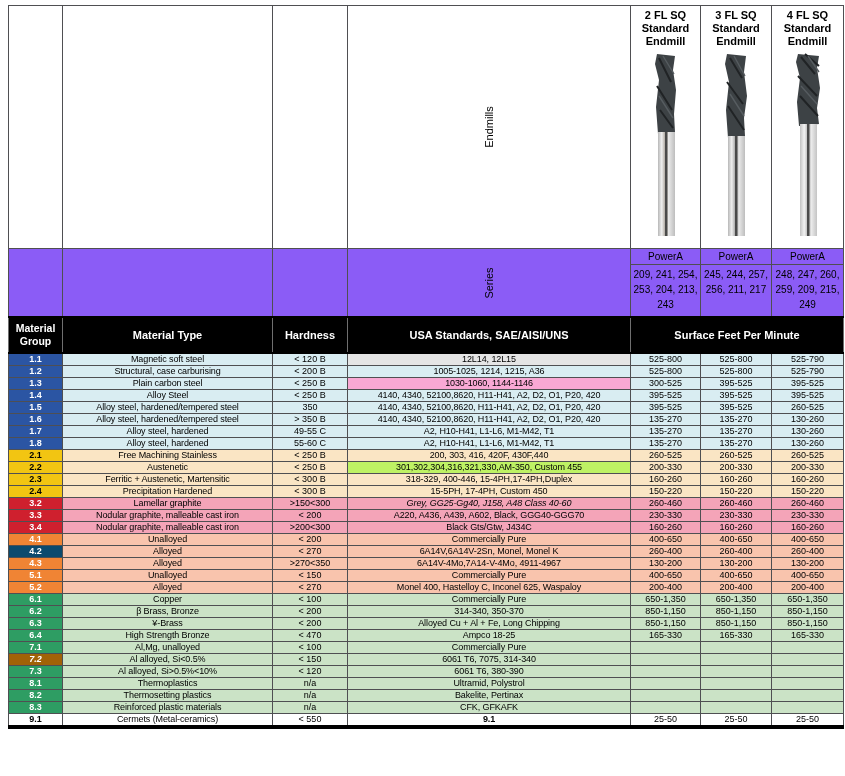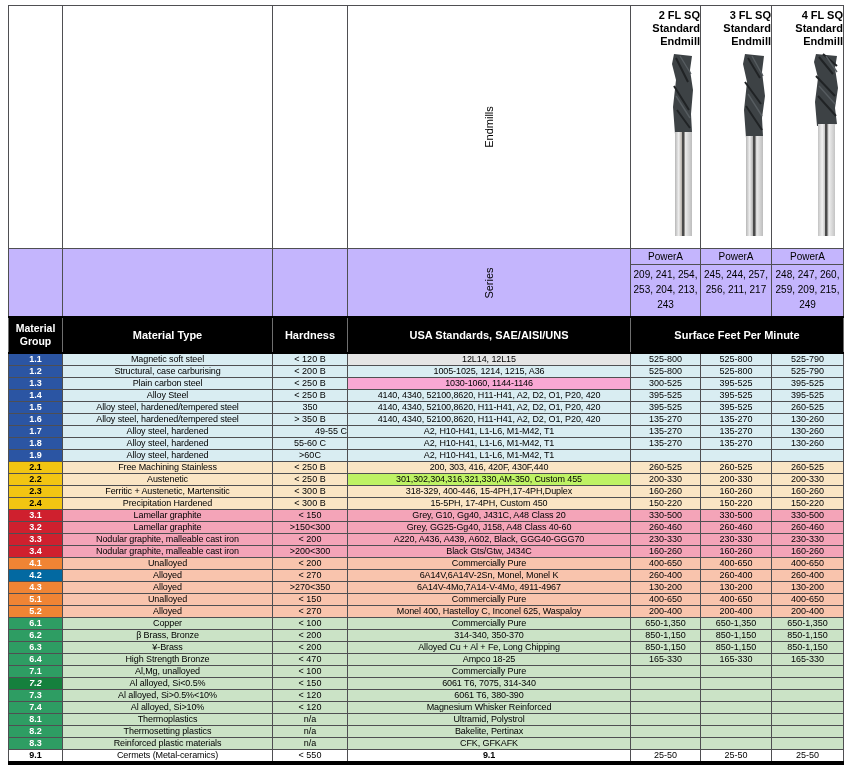--- a/index.html
+++ b/index.html
@@ -9,24 +9,24 @@
   td,th{border:1px solid #4f4f52;padding:0;overflow:hidden;white-space:nowrap;}
   
   col.c-group{width:54px;} col.c-type{width:210px;} col.c-hard{width:75px;}
   col.c-std{width:283px;} col.c-fl2{width:70px;} col.c-fl3{width:71px;} col.c-fl4{width:72px;}
 
   
   .top-a td{height:242px;vertical-align:top;background:#fff;}
   .rot-cell{position:relative;}
   .rot-label{position:absolute;left:50%;top:50%;transform:translate(-50%,-50%) rotate(-90deg);
              font-size:11px;white-space:nowrap;}
-  .tool-cell{text-align:right;}
+  .tool-cell{text-align:center;}
   .tool-title{font-weight:700;font-size:11px;line-height:13px;padding-top:3px;white-space:normal;}
   .tool-img{margin-top:4px;}
-  .top-b td{vertical-align:top;background:#c4b5fd;margin-left:36px;}
+  .top-b td{vertical-align:top;background:#8b5cf6;margin-left:36px;}
   .brand{height:15px;line-height:15px;text-align:center;font-size:10px;border-bottom:1px solid #4f4f52;}
   .series-nums{height:49px;text-align:center;font-size:10px;line-height:15px;padding-top:2px;white-space:normal;}
 
   
   .band th{background:#000;color:#fff;border:1px solid #6f6f6f;border-top:2px solid #000;border-bottom:2px solid #000;
            height:34px;font-size:11px;font-weight:700;text-align:center;white-space:normal;line-height:13px;}
 
   
   .rows td{height:11px;font-size:9px;line-height:11px;text-align:center;}
   .cell-group{font-weight:700;font-size:9.5px;}
@@ -202,43 +202,34 @@
     <td class="data-cell cell-type" style="background: rgb(217, 237, 242);">Alloy steel, hardened/tempered steel</td>
     <td class="data-cell cell-hardness" style="background: rgb(217, 237, 242);">&gt; 350 B</td>
     <td class="data-cell cell-standards" style="background: rgb(217, 237, 242);">4140, 4340, 52100,8620, H11-H41, A2, D2, O1, P20, 420</td>
     <td class="data-cell cell-sfm" style="background: rgb(217, 237, 242);">135-270</td>
     <td class="data-cell cell-sfm" style="background: rgb(217, 237, 242);">135-270</td>
     <td class="data-cell cell-sfm" style="background: rgb(217, 237, 242);">130-260</td>
   </tr>
         <tr>
     <td class="cell-group" style="background: rgb(43, 85, 163); color: rgb(255, 255, 255);">1.7</td>
     <td class="data-cell cell-type" style="background: rgb(217, 237, 242);">Alloy steel, hardened</td>
-    <td class="data-cell cell-hardness" style="background: rgb(217, 237, 242); text-align: right;">49-55 C</td>
+    <td class="data-cell cell-hardness" style="background: rgb(217, 237, 242);">49-55 C</td>
     <td class="data-cell cell-standards" style="background: rgb(217, 237, 242);">A2, H10-H41, L1-L6, M1-M42, T1</td>
     <td class="data-cell cell-sfm" style="background: rgb(217, 237, 242);">135-270</td>
     <td class="data-cell cell-sfm" style="background: rgb(217, 237, 242);">135-270</td>
     <td class="data-cell cell-sfm" style="background: rgb(217, 237, 242);">130-260</td>
   </tr>
         <tr>
     <td class="cell-group" style="background: rgb(43, 85, 163); color: rgb(255, 255, 255);">1.8</td>
     <td class="data-cell cell-type" style="background: rgb(217, 237, 242);">Alloy steel, hardened</td>
     <td class="data-cell cell-hardness" style="background: rgb(217, 237, 242);">55-60 C</td>
     <td class="data-cell cell-standards" style="background: rgb(217, 237, 242);">A2, H10-H41, L1-L6, M1-M42, T1</td>
     <td class="data-cell cell-sfm" style="background: rgb(217, 237, 242);">135-270</td>
     <td class="data-cell cell-sfm" style="background: rgb(217, 237, 242);">135-270</td>
     <td class="data-cell cell-sfm" style="background: rgb(217, 237, 242);">130-260</td>
-  </tr>
-        <tr>
-    <td class="cell-group" style="background: rgb(43, 85, 163); color: rgb(255, 255, 255);">1.9</td>
-    <td class="data-cell cell-type" style="background: rgb(217, 237, 242);">Alloy steel, hardened</td>
-    <td class="data-cell cell-hardness" style="background: rgb(217, 237, 242);">&gt;60C</td>
-    <td class="data-cell cell-standards" style="background: rgb(217, 237, 242);">A2, H10-H41, L1-L6, M1-M42, T1</td>
-    <td class="data-cell cell-sfm" style="background: rgb(217, 237, 242);"></td>
-    <td class="data-cell cell-sfm" style="background: rgb(217, 237, 242);"></td>
-    <td class="data-cell cell-sfm" style="background: rgb(217, 237, 242);"></td>
   </tr>
         <tr>
     <td class="cell-group" style="background: rgb(242, 197, 18); color: rgb(0, 0, 0);">2.1</td>
     <td class="data-cell cell-type" style="background: rgb(250, 229, 196);">Free Machining Stainless</td>
     <td class="data-cell cell-hardness" style="background: rgb(250, 229, 196);">&lt; 250 B</td>
     <td class="data-cell cell-standards" style="background: rgb(250, 229, 196);">200, 303, 416, 420F, 430F,440</td>
     <td class="data-cell cell-sfm" style="background: rgb(250, 229, 196);">260-525</td>
     <td class="data-cell cell-sfm" style="background: rgb(250, 229, 196);">260-525</td>
     <td class="data-cell cell-sfm" style="background: rgb(250, 229, 196);">260-525</td>
   </tr>
@@ -263,33 +254,24 @@
         <tr>
     <td class="cell-group" style="background: rgb(242, 197, 18); color: rgb(0, 0, 0);">2.4</td>
     <td class="data-cell cell-type" style="background: rgb(250, 229, 196);">Precipitation Hardened</td>
     <td class="data-cell cell-hardness" style="background: rgb(250, 229, 196);">&lt; 300 B</td>
     <td class="data-cell cell-standards" style="background: rgb(250, 229, 196);">15-5PH, 17-4PH, Custom 450</td>
     <td class="data-cell cell-sfm" style="background: rgb(250, 229, 196);">150-220</td>
     <td class="data-cell cell-sfm" style="background: rgb(250, 229, 196);">150-220</td>
     <td class="data-cell cell-sfm" style="background: rgb(250, 229, 196);">150-220</td>
   </tr>
         <tr>
-    <td class="cell-group" style="background: rgb(207, 32, 46); color: rgb(255, 255, 255);">3.1</td>
-    <td class="data-cell cell-type" style="background: rgb(244, 164, 184);">Lamellar graphite</td>
-    <td class="data-cell cell-hardness" style="background: rgb(244, 164, 184);">&lt; 150</td>
-    <td class="data-cell cell-standards" style="background: rgb(244, 164, 184);">Grey, G10, Gg40, J431C, A48 Class 20</td>
-    <td class="data-cell cell-sfm" style="background: rgb(244, 164, 184);">330-500</td>
-    <td class="data-cell cell-sfm" style="background: rgb(244, 164, 184);">330-500</td>
-    <td class="data-cell cell-sfm" style="background: rgb(244, 164, 184);">330-500</td>
-  </tr>
-        <tr>
     <td class="cell-group" style="background: rgb(207, 32, 46); color: rgb(255, 255, 255);">3.2</td>
     <td class="data-cell cell-type" style="background: rgb(244, 164, 184);">Lamellar graphite</td>
     <td class="data-cell cell-hardness" style="background: rgb(244, 164, 184);">&gt;150&lt;300</td>
-    <td class="data-cell cell-standards" style="background: rgb(244, 164, 184);">Grey, GG25-Gg40, J158, A48 Class 40-60</td>
+    <td class="data-cell cell-standards" style="background: rgb(244, 164, 184); font-style: italic;">Grey, GG25-Gg40, J158, A48 Class 40-60</td>
     <td class="data-cell cell-sfm" style="background: rgb(244, 164, 184);">260-460</td>
     <td class="data-cell cell-sfm" style="background: rgb(244, 164, 184);">260-460</td>
     <td class="data-cell cell-sfm" style="background: rgb(244, 164, 184);">260-460</td>
   </tr>
         <tr>
     <td class="cell-group" style="background: rgb(207, 32, 46); color: rgb(255, 255, 255);">3.3</td>
     <td class="data-cell cell-type" style="background: rgb(244, 164, 184);">Nodular graphite, malleable cast iron</td>
     <td class="data-cell cell-hardness" style="background: rgb(244, 164, 184);">&lt; 200</td>
     <td class="data-cell cell-standards" style="background: rgb(244, 164, 184);">A220, A436, A439, A602, Black, GGG40-GGG70</td>
     <td class="data-cell cell-sfm" style="background: rgb(244, 164, 184);">230-330</td>
@@ -308,21 +290,21 @@
         <tr>
     <td class="cell-group" style="background: rgb(240, 132, 52); color: rgb(255, 255, 255);">4.1</td>
     <td class="data-cell cell-type" style="background: rgb(249, 196, 173);">Unalloyed</td>
     <td class="data-cell cell-hardness" style="background: rgb(249, 196, 173);">&lt; 200</td>
     <td class="data-cell cell-standards" style="background: rgb(249, 196, 173);">Commercially Pure</td>
     <td class="data-cell cell-sfm" style="background: rgb(249, 196, 173);">400-650</td>
     <td class="data-cell cell-sfm" style="background: rgb(249, 196, 173);">400-650</td>
     <td class="data-cell cell-sfm" style="background: rgb(249, 196, 173);">400-650</td>
   </tr>
         <tr>
-    <td class="cell-group" style="background: #0369a1; color: rgb(255, 255, 255);">4.2</td>
+    <td class="cell-group" style="background: #0c4a6e; color: rgb(255, 255, 255);">4.2</td>
     <td class="data-cell cell-type" style="background: rgb(249, 196, 173);">Alloyed</td>
     <td class="data-cell cell-hardness" style="background: rgb(249, 196, 173);">&lt; 270</td>
     <td class="data-cell cell-standards" style="background: rgb(249, 196, 173);">6A14V,6A14V-2Sn, Monel, Monel K</td>
     <td class="data-cell cell-sfm" style="background: rgb(249, 196, 173);">260-400</td>
     <td class="data-cell cell-sfm" style="background: rgb(249, 196, 173);">260-400</td>
     <td class="data-cell cell-sfm" style="background: rgb(249, 196, 173);">260-400</td>
   </tr>
         <tr>
     <td class="cell-group" style="background: rgb(240, 132, 52); color: rgb(255, 255, 255);">4.3</td>
     <td class="data-cell cell-type" style="background: rgb(249, 196, 173);">Alloyed</td>
@@ -389,42 +371,33 @@
         <tr>
     <td class="cell-group" style="background: rgb(46, 157, 99); color: rgb(255, 255, 255);">7.1</td>
     <td class="data-cell cell-type" style="background: rgb(203, 227, 198);">Al,Mg, unalloyed</td>
     <td class="data-cell cell-hardness" style="background: rgb(203, 227, 198);">&lt; 100</td>
     <td class="data-cell cell-standards" style="background: rgb(203, 227, 198);">Commercially Pure</td>
     <td class="data-cell cell-sfm" style="background: rgb(203, 227, 198);"></td>
     <td class="data-cell cell-sfm" style="background: rgb(203, 227, 198);"></td>
     <td class="data-cell cell-sfm" style="background: rgb(203, 227, 198);"></td>
   </tr>
         <tr>
-    <td class="cell-group" style="background: #15803d; color: rgb(255, 255, 255); font-style: italic;">7.2</td>
+    <td class="cell-group" style="background: #a16207; color: rgb(255, 255, 255); font-style: italic;">7.2</td>
     <td class="data-cell cell-type" style="background: rgb(203, 227, 198);">Al alloyed, Si&lt;0.5%</td>
     <td class="data-cell cell-hardness" style="background: rgb(203, 227, 198);">&lt; 150</td>
     <td class="data-cell cell-standards" style="background: rgb(203, 227, 198);">6061 T6, 7075, 314-340</td>
     <td class="data-cell cell-sfm" style="background: rgb(203, 227, 198);"></td>
     <td class="data-cell cell-sfm" style="background: rgb(203, 227, 198);"></td>
     <td class="data-cell cell-sfm" style="background: rgb(203, 227, 198);"></td>
   </tr>
         <tr>
     <td class="cell-group" style="background: rgb(46, 157, 99); color: rgb(255, 255, 255);">7.3</td>
     <td class="data-cell cell-type" style="background: rgb(203, 227, 198);">Al alloyed, Si&gt;0.5%&lt;10%</td>
     <td class="data-cell cell-hardness" style="background: rgb(203, 227, 198);">&lt; 120</td>
     <td class="data-cell cell-standards" style="background: rgb(203, 227, 198);">6061 T6, 380-390</td>
-    <td class="data-cell cell-sfm" style="background: rgb(203, 227, 198);"></td>
-    <td class="data-cell cell-sfm" style="background: rgb(203, 227, 198);"></td>
-    <td class="data-cell cell-sfm" style="background: rgb(203, 227, 198);"></td>
-  </tr>
-        <tr>
-    <td class="cell-group" style="background: rgb(46, 157, 99); color: rgb(255, 255, 255);">7.4</td>
-    <td class="data-cell cell-type" style="background: rgb(203, 227, 198);">Al alloyed, Si&gt;10%</td>
-    <td class="data-cell cell-hardness" style="background: rgb(203, 227, 198);">&lt; 120</td>
-    <td class="data-cell cell-standards" style="background: rgb(203, 227, 198);">Magnesium Whisker Reinforced</td>
     <td class="data-cell cell-sfm" style="background: rgb(203, 227, 198);"></td>
     <td class="data-cell cell-sfm" style="background: rgb(203, 227, 198);"></td>
     <td class="data-cell cell-sfm" style="background: rgb(203, 227, 198);"></td>
   </tr>
         <tr>
     <td class="cell-group" style="background: rgb(46, 157, 99); color: rgb(255, 255, 255);">8.1</td>
     <td class="data-cell cell-type" style="background: rgb(203, 227, 198);">Thermoplastics</td>
     <td class="data-cell cell-hardness" style="background: rgb(203, 227, 198);">n/a</td>
     <td class="data-cell cell-standards" style="background: rgb(203, 227, 198);">Ultramid, Polystrol</td>
     <td class="data-cell cell-sfm" style="background: rgb(203, 227, 198);"></td>

